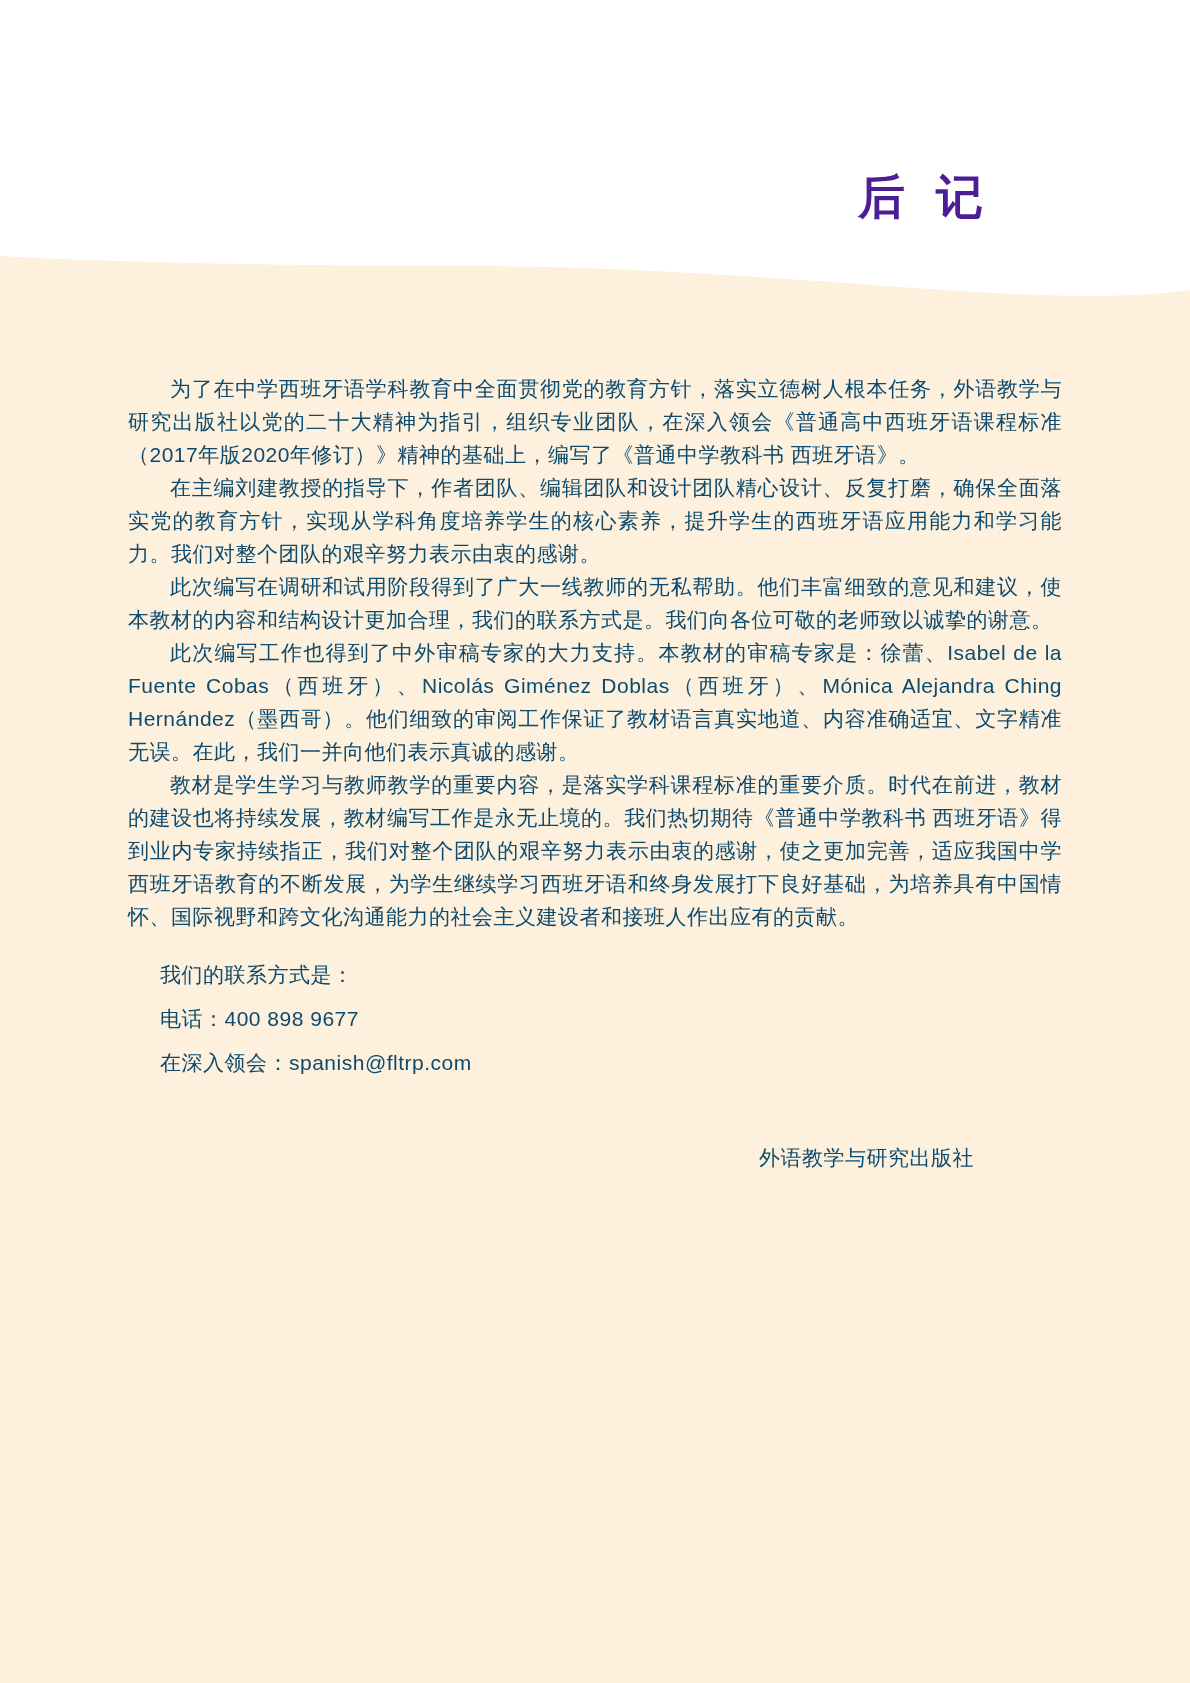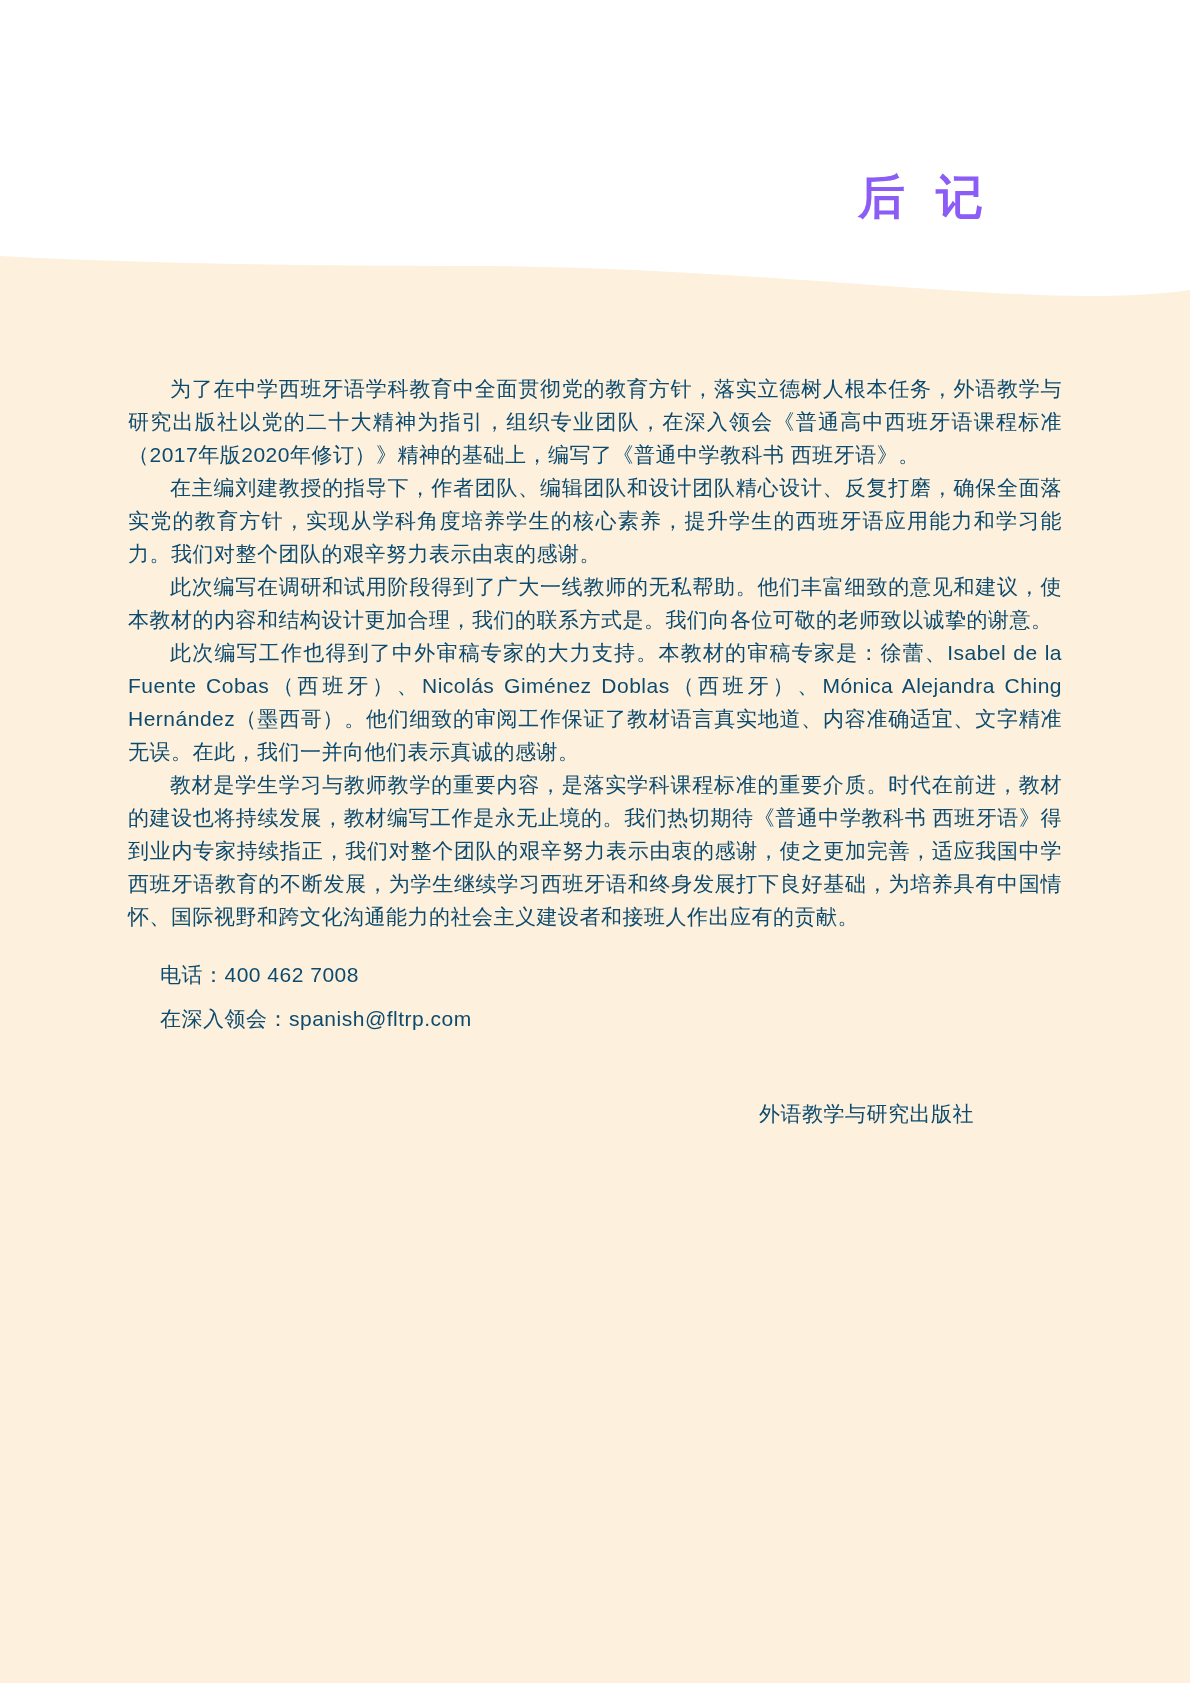--- a/index.html
+++ b/index.html
@@ -31,21 +31,21 @@
     display: block;
   }
 
   .page-title {
     position: absolute;
     top: 166px;
     right: 198px;
     font-size: 47px;
     font-weight: 700;
     letter-spacing: 9px;
-    color: #8b5cf6;
+    color: #4c1d95;
     white-space: nowrap;
   }
 
   .content {
     position: absolute;
     top: 372px;
     left: 128px;
     width: 934px;
     color: #0c4a6e;
   }
@@ -96,21 +96,22 @@
 
   <main class="content">
 
     <p class="para">为了在中学西班牙语学科教育中全面贯彻党的教育方针，落实立德树人根本任务，外语教学与研究出版社以党的二十大精神为指引，组织专业团队，在深入领会《普通高中西班牙语课程标准（2017年版2020年修订）》精神的基础上，编写了《普通中学教科书 西班牙语》。</p>
     <p class="para">在主编刘建教授的指导下，作者团队、编辑团队和设计团队精心设计、反复打磨，确保全面落实党的教育方针，实现从学科角度培养学生的核心素养，提升学生的西班牙语应用能力和学习能力。我们对整个团队的艰辛努力表示由衷的感谢。</p>
     <p class="para">此次编写在调研和试用阶段得到了广大一线教师的无私帮助。他们丰富细致的意见和建议，使本教材的内容和结构设计更加合理，我们的联系方式是。我们向各位可敬的老师致以诚挚的谢意。</p>
     <p class="para">此次编写工作也得到了中外审稿专家的大力支持。本教材的审稿专家是：徐蕾、Isabel de la Fuente Cobas（西班牙）、Nicolás Giménez Doblas（西班牙）、Mónica Alejandra Ching Hernández（墨西哥）。他们细致的审阅工作保证了教材语言真实地道、内容准确适宜、文字精准无误。在此，我们一并向他们表示真诚的感谢。</p>
     <p class="para">教材是学生学习与教师教学的重要内容，是落实学科课程标准的重要介质。时代在前进，教材的建设也将持续发展，教材编写工作是永无止境的。我们热切期待《普通中学教科书 西班牙语》得到业内专家持续指正，我们对整个团队的艰辛努力表示由衷的感谢，使之更加完善，适应我国中学西班牙语教育的不断发展，为学生继续学习西班牙语和终身发展打下良好基础，为培养具有中国情怀、国际视野和跨文化沟通能力的社会主义建设者和接班人作出应有的贡献。</p>
 
     <div class="contact">
-      <p>电话：400 462 7008</p>
+      <p>我们的联系方式是：</p>
+      <p>电话：400 898 9677</p>
       <p>在深入领会：spanish@fltrp.com</p>
     </div>
 
     <div class="signature">
       <p>外语教学与研究出版社</p>
     </div>
 
   </main>
 
 </div>

